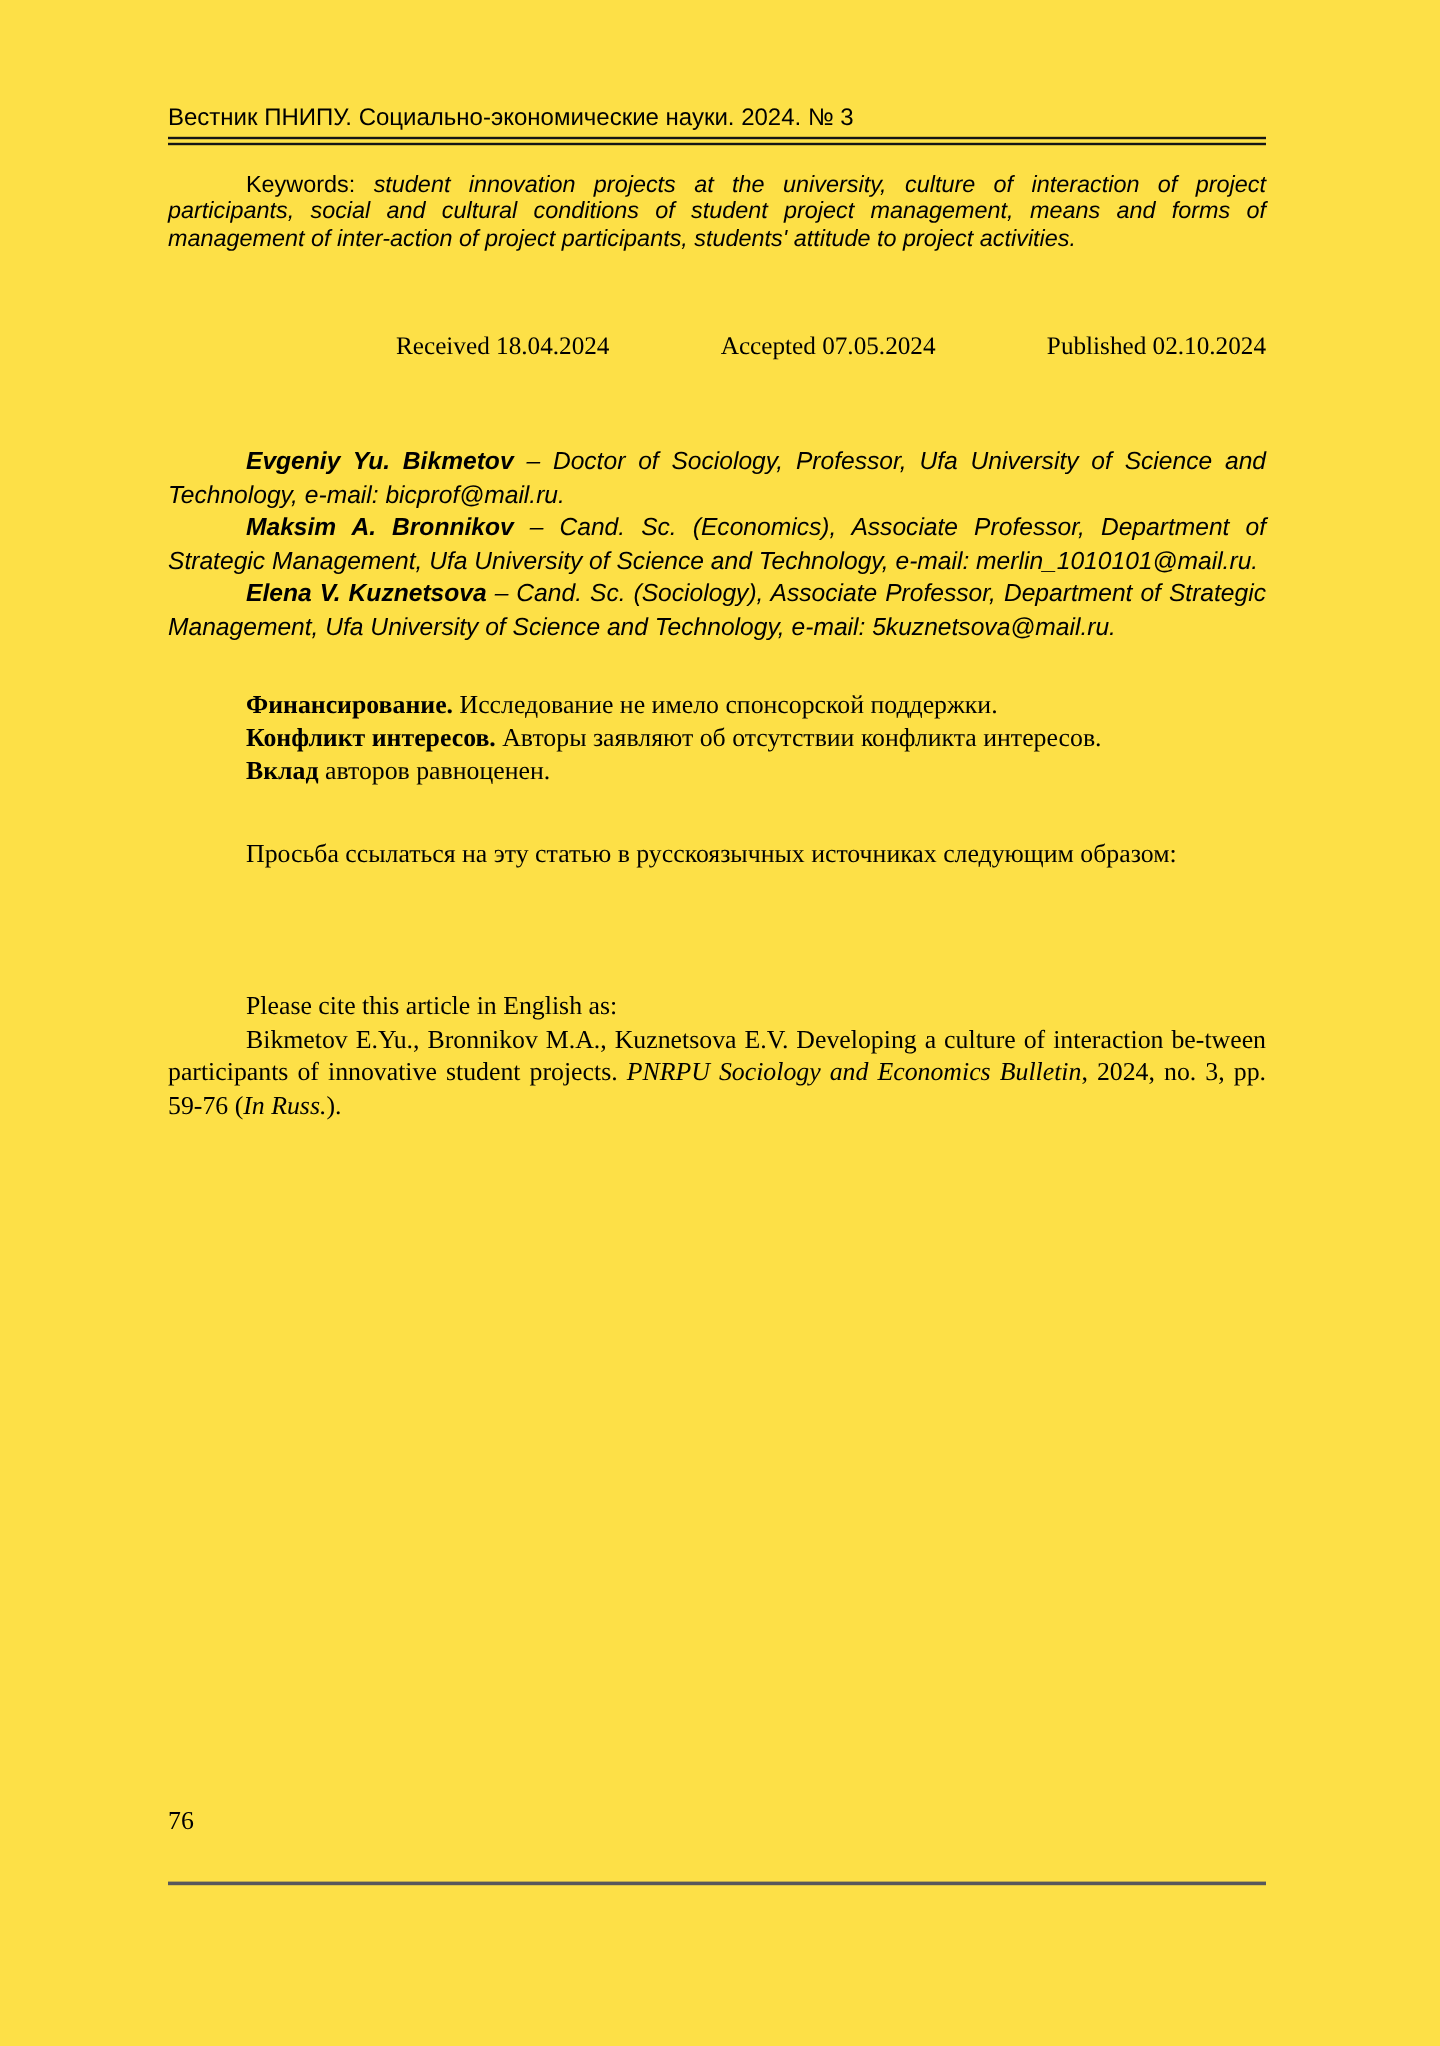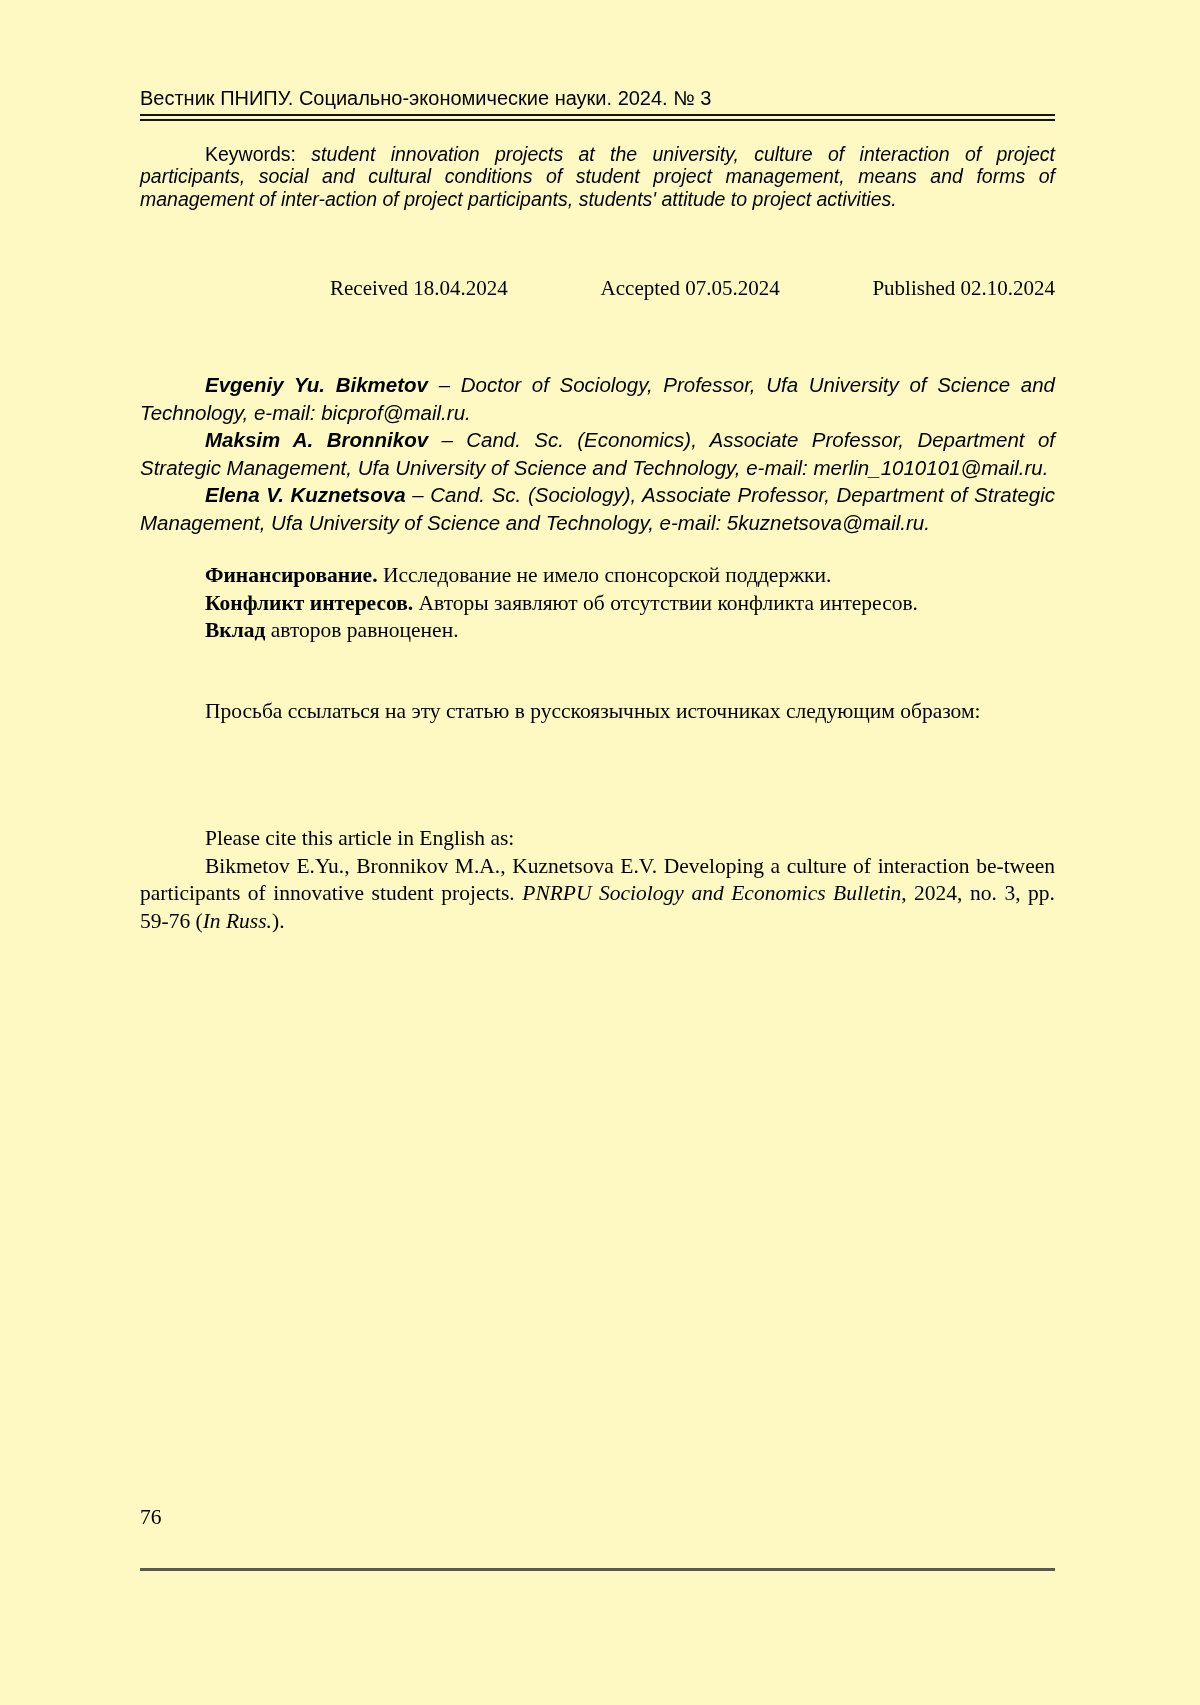--- a/index.html
+++ b/index.html
@@ -1,20 +1,20 @@
 <!DOCTYPE html>
 <html><head>
 <meta charset="utf-8">
 <style>
   html, body { margin: 0; padding: 0; background: #ffffff; }
   .page {
     position: relative;
     width: 1200px;
     height: 1705px;
-    background: #fef9c3;
+    background: #fde047;
     color: #000;
     overflow: hidden;
   }
   .content { position: absolute; left: 140px; width: 915px; }
 
   
   .running-head { top: 86px; }
   .journal-title {
     font-family: "Liberation Sans", sans-serif;
     font-size: 20px;
@@ -64,21 +64,21 @@
   .author-name { font-weight: bold; }
 
   
   .serif-block {
     font-family: "Liberation Serif", serif;
     font-size: 21.5px;
     line-height: 27.5px;
     text-align: justify;
   }
   .serif-block p { margin: 0; text-indent: 65px; }
-  .statements { top: 562px; }
+  .statements { top: 574px; }
   .statement-lead { font-weight: bold; }
 
   
   .citation-ru { top: 698px; }
   .citation-en { top: 825px; }
   .ital { font-style: italic; }
 
   
   .footer-rule {
     top: 1568px;

